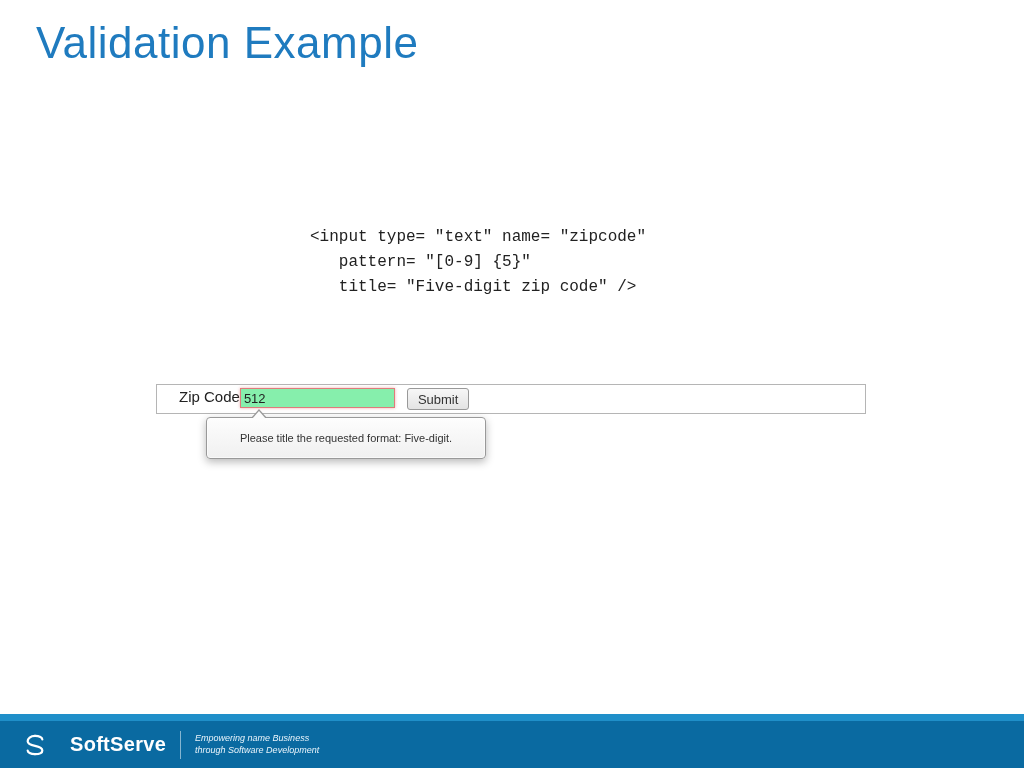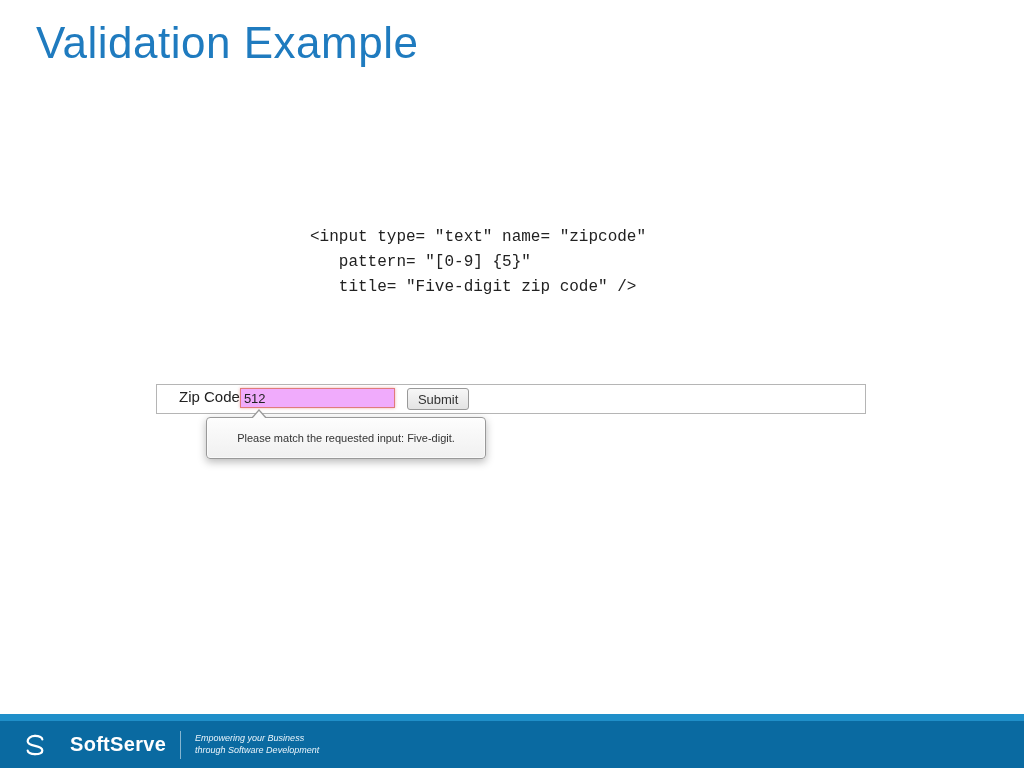--- a/index.html
+++ b/index.html
@@ -52,21 +52,21 @@
   .zip-input {
     width: 155px;
     height: 20px;
     border: 1px solid #e07b7b;
     box-shadow: 0 0 3px rgba(224,123,123,0.6);
     font-family: Arial, sans-serif;
     font-size: 13px;
     padding: 1px 3px;
     outline: none;
     color: #222;
-    background: #f0abfc;
+    background: #86efac;
   }
   .submit-btn {
     height: 22px;
     padding: 1px 10px;
     font-family: Arial, sans-serif;
     font-size: 13px;
     border: 1px solid #999;
     border-radius: 3px;
     background: linear-gradient(#f7f7f7, #e3e3e3);
     color: #333;
@@ -159,33 +159,33 @@
    pattern= "[0-9] {5}"
    title= "Five-digit zip code" /&gt;</div>
 
   <div class="form-area">
     <span class="form-label">Zip Code</span>
     <input class="zip-input" type="text" value="512" style="">
     <button class="submit-btn">Submit</button>
   </div>
 
   <div class="tooltip">
-    <span>Please match the requested input: Five-digit.</span>
+    <span>Please title the requested format: Five-digit.</span>
   </div>
 
   <div class="footer-band-light"></div>
   <div class="footer-band">
     <div class="brand">
       <span class="brand-icon">
         <svg width="22" height="22" viewBox="0 0 24 24">
           <path d="M12 2 C7 2 4 5 4 8 c0 3 3 4 8 5 c5 1 8 2 8 5 c0 3 -3 4 -8 4" fill="none" stroke="#ffffff" stroke-width="2.4" stroke-linecap="round"></path>
           <path d="M12 2 c5 0 8 2 8 4" fill="none" stroke="#ffffff" stroke-width="2.4" stroke-linecap="round"></path>
           <path d="M12 22 c-5 0 -8 -2 -8 -4" fill="none" stroke="#ffffff" stroke-width="2.4" stroke-linecap="round"></path>
         </svg>
       </span>
       <span class="brand-name">SoftServe</span>
     </div>
     <div class="divider"></div>
-    <div class="tagline">Empowering your Business
+    <div class="tagline">Empowering name Business
 through Software Development</div>
   </div>
 
 </div>
 
 </body></html>

